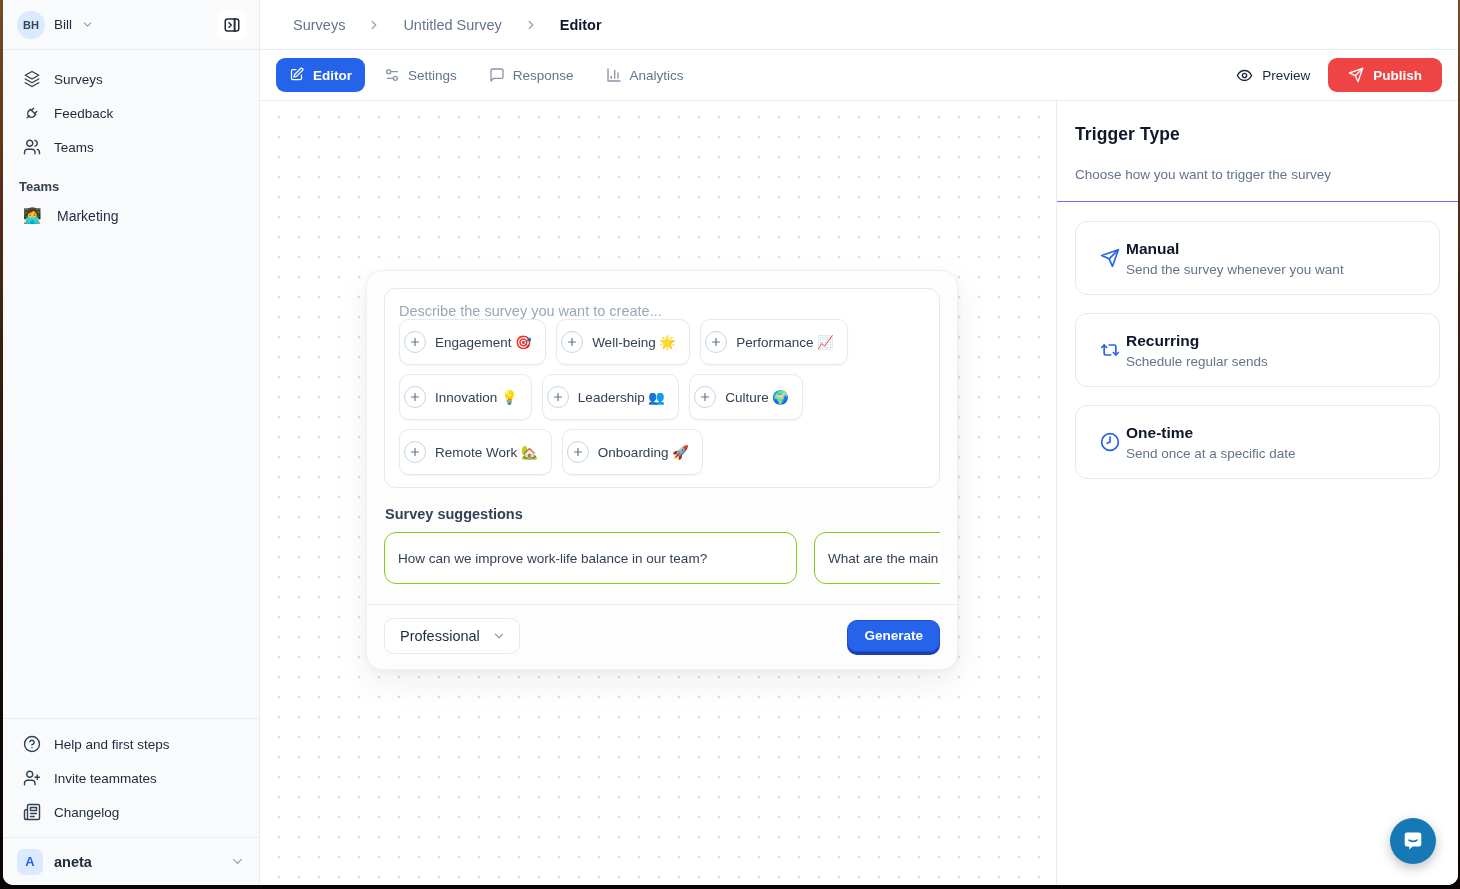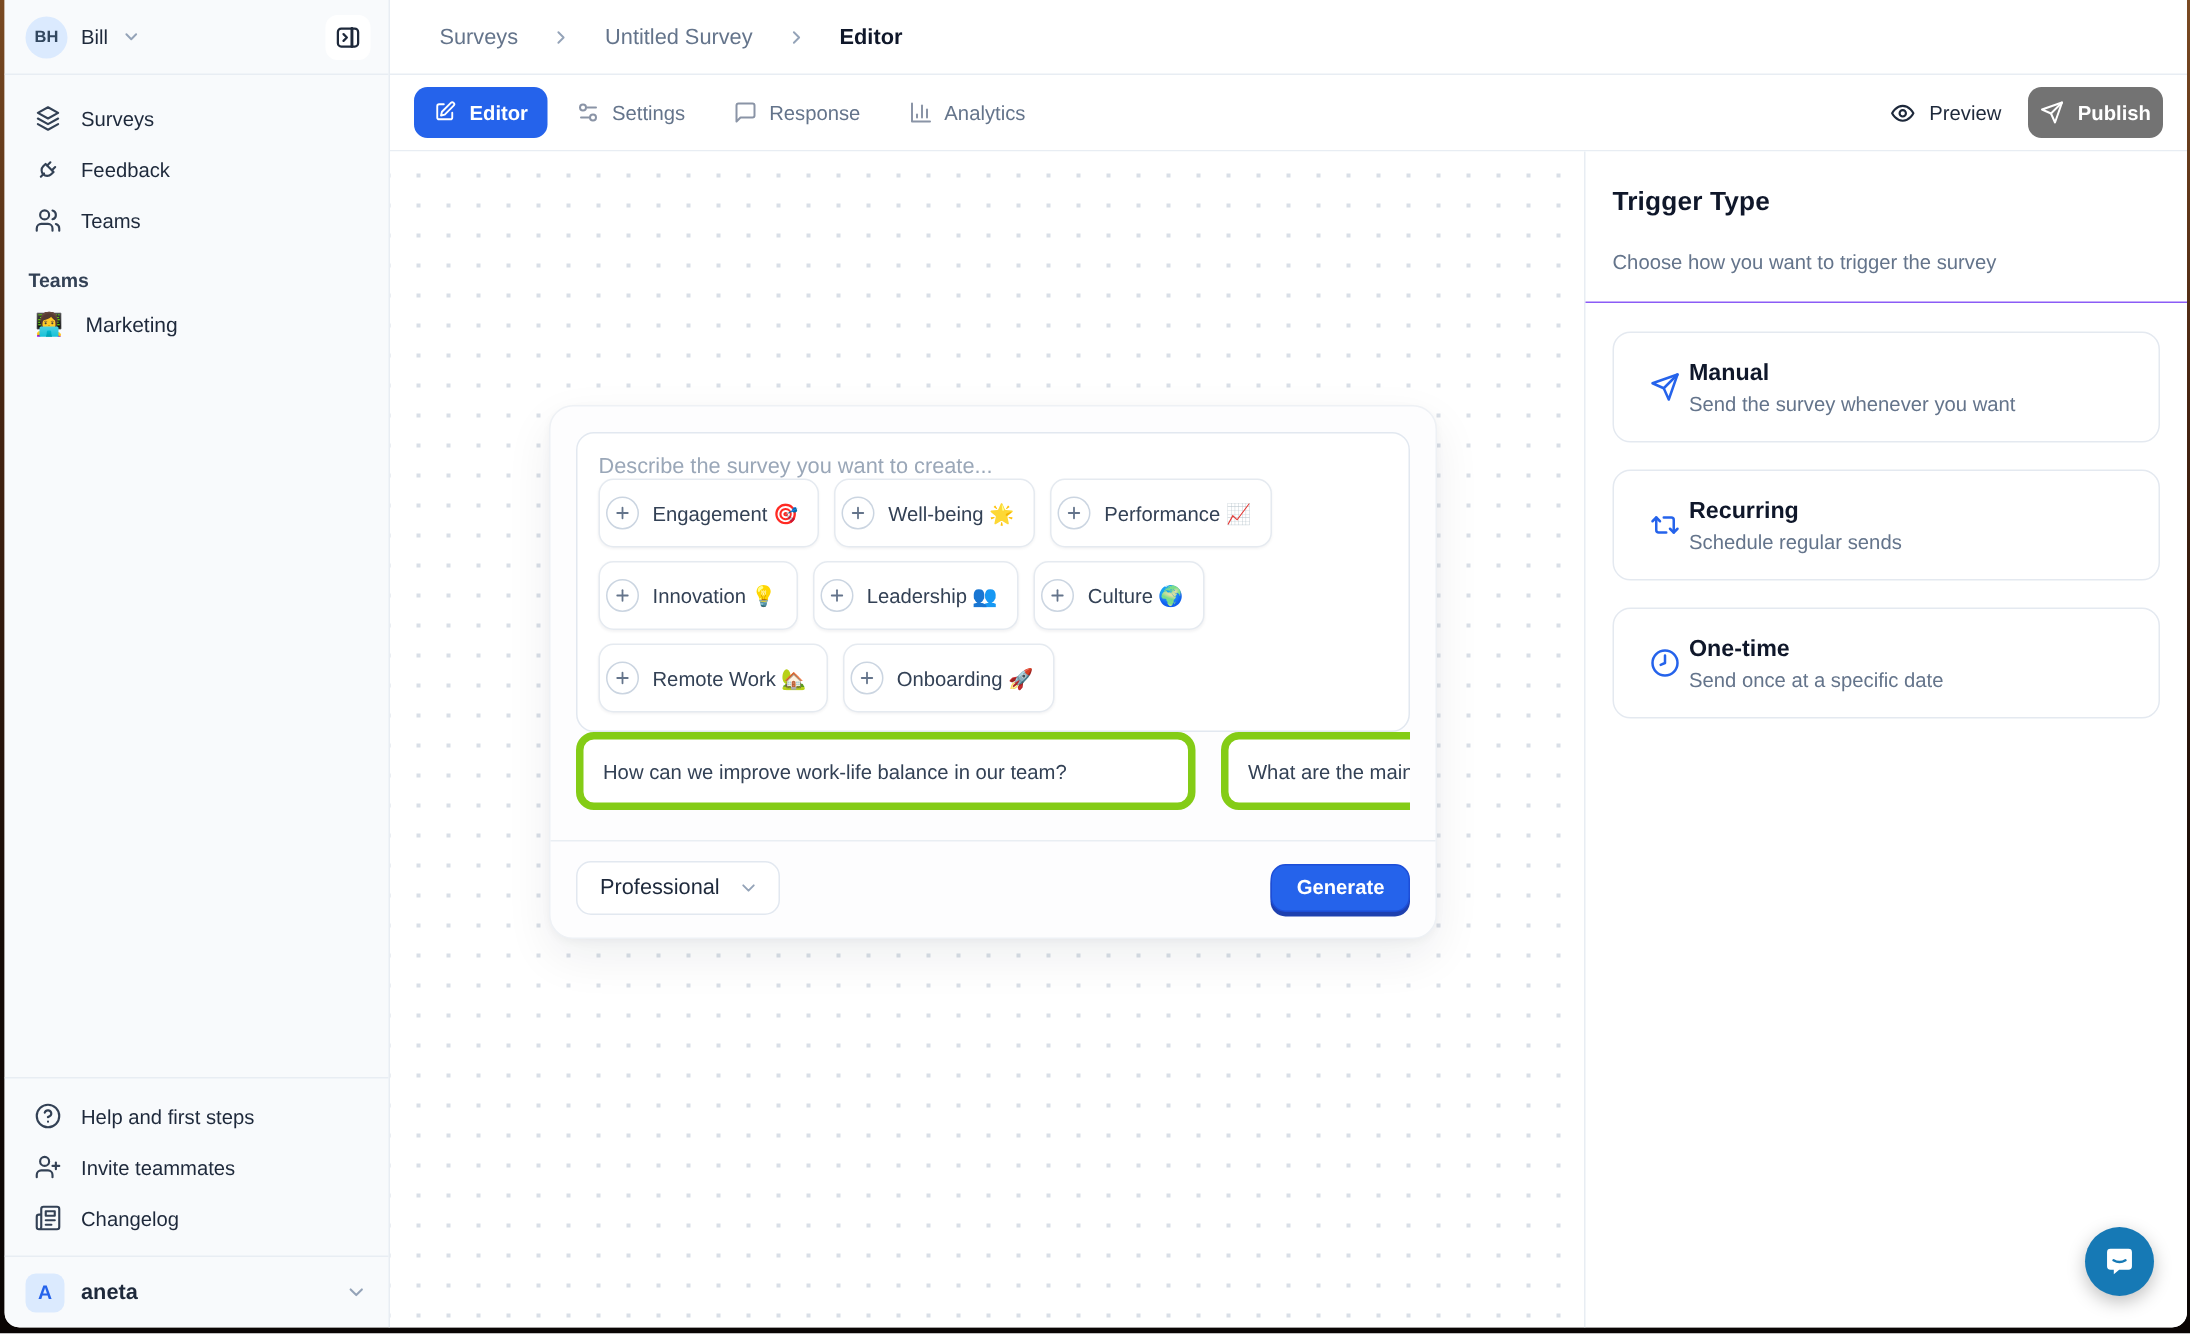--- a/index.html
+++ b/index.html
@@ -53,22 +53,22 @@
   .tabs { display:flex; align-items:center; gap:6px; }
   .tab { display:flex; align-items:center; gap:8px; padding:9px 13px; border-radius:9px;
     font-size:13.5px; color:#64748b; background:none; border:none; cursor:pointer; }
   .tab .ico { width:16px; height:16px; display:flex; color:#8a94a6; }
   .tab.active { background:#2563eb; color:#fff; font-weight:bold; }
   .tab.active .ico { color:#fff; }
   .tabbar .spacer { flex:1; }
   .preview-btn { display:flex; align-items:center; gap:9px; font-size:13.5px; color:#1e293b;
     background:none; border:none; cursor:pointer; margin-right:18px; }
   .preview-btn .ico { width:17px; height:17px; display:flex; color:#1e293b; }
-  .publish-btn { display:flex; align-items:center; gap:9px; padding:9px 8px; border-radius:9px;
-    background:#737373; color:#fff; font-size:13.5px; font-weight:bold; border:none; cursor:pointer;justify-content:flex-end; }
+  .publish-btn { display:flex; align-items:center; gap:9px; padding:9px 20px; border-radius:9px;
+    background:#ef4444; color:#fff; font-size:13.5px; font-weight:bold; border:none; cursor:pointer;justify-content:flex-end; }
   .publish-btn .ico { width:16px; height:16px; display:flex; }
 
   .content { flex:1; display:flex; min-height:0; }
   .canvas { flex:1; position:relative; background-color:#fff; overflow:hidden;
     background-image:radial-gradient(#d9dfe7 1.5px, transparent 1.6px);
     background-size:20px 20px; background-position:9px 6px; }
 
   
   .composer { position:absolute; left:106px; top:169px; width:592px; background:#fdfdfe;
     border:1px solid #eef1f5; border-radius:16px;
@@ -79,21 +79,21 @@
   .prompt-placeholder { font-size:14.5px; color:#9aa7b8; }
   .chips { margin-top:auto; display:flex; flex-wrap:wrap; gap:9px 10px; }
   .chip { display:inline-flex; align-items:center; gap:9px; height:46px; padding:0 13px 0 4px;
     background:#fff; border:1px solid #e5eaf0; border-radius:10px; cursor:pointer;
     box-shadow:0 1px 2px rgba(15,23,42,.05); }
   .chip-plus { width:22px; height:22px; border:1px solid #cbd5e1; border-radius:50%;
     display:flex; align-items:center; justify-content:center; color:#64748b; }
   .chip-label { font-size:13.5px; color:#334155; white-space:nowrap; }
   .sugg-title { margin:18px 1px 10px; font-size:14.5px; font-weight:bold; color:#334155; }
   .sugg-row { display:flex; gap:17px; height:52px; overflow:hidden; }
-  .sugg-card { flex:0 0 auto; border:5px solid #84cc16; border-radius:12px; background:#fff;
+  .sugg-card { flex:0 0 auto; border:1px solid #84cc16; border-radius:12px; background:#fff;
     padding:10px 13px; font-size:13.5px; color:#334155; text-align:left; cursor:pointer;
     white-space:nowrap; overflow:hidden; }
   .sugg-card.s1 { width:413px; }
   .sugg-card.s2 { width:320px; }
   .composer-footer { border-top:1px solid #e9eef3; padding:13px 17px 15px; display:flex;
     align-items:center; justify-content:space-between; }
   .tone-select { display:flex; align-items:center; gap:12px; height:36px; padding:0 13px 0 15px;
     border:1px solid #e2e8f0; border-radius:10px; background:#fff; font-size:14.5px;
     color:#1e293b; cursor:pointer; }
   .generate-btn { padding:7px 16px 8px; border-radius:10px; background:#2563eb; color:#fff;
@@ -397,20 +397,21 @@
                         <svg width="12" height="12" viewBox="0 0 24 24" fill="none" stroke="currentColor" stroke-width="2.4" stroke-linecap="round">
                           <line x1="12" y1="5" x2="12" y2="19"></line>
                           <line x1="5" y1="12" x2="19" y2="12"></line>
                         </svg>
                       </span>
                   <span class="chip-label">Onboarding 🚀</span>
                 </button>
               </div>
             </div>
 
+            <div class="sugg-title">Survey suggestions</div>
             <div class="sugg-row">
               <button class="sugg-card s1">How can we improve work-life balance in our team?</button>
               <button class="sugg-card s2">What are the main obstacles in our workflow?</button>
             </div>
           </div>
 
           <div class="composer-footer">
             <button class="tone-select">
               <span>Professional</span>
               <span class="chev">

